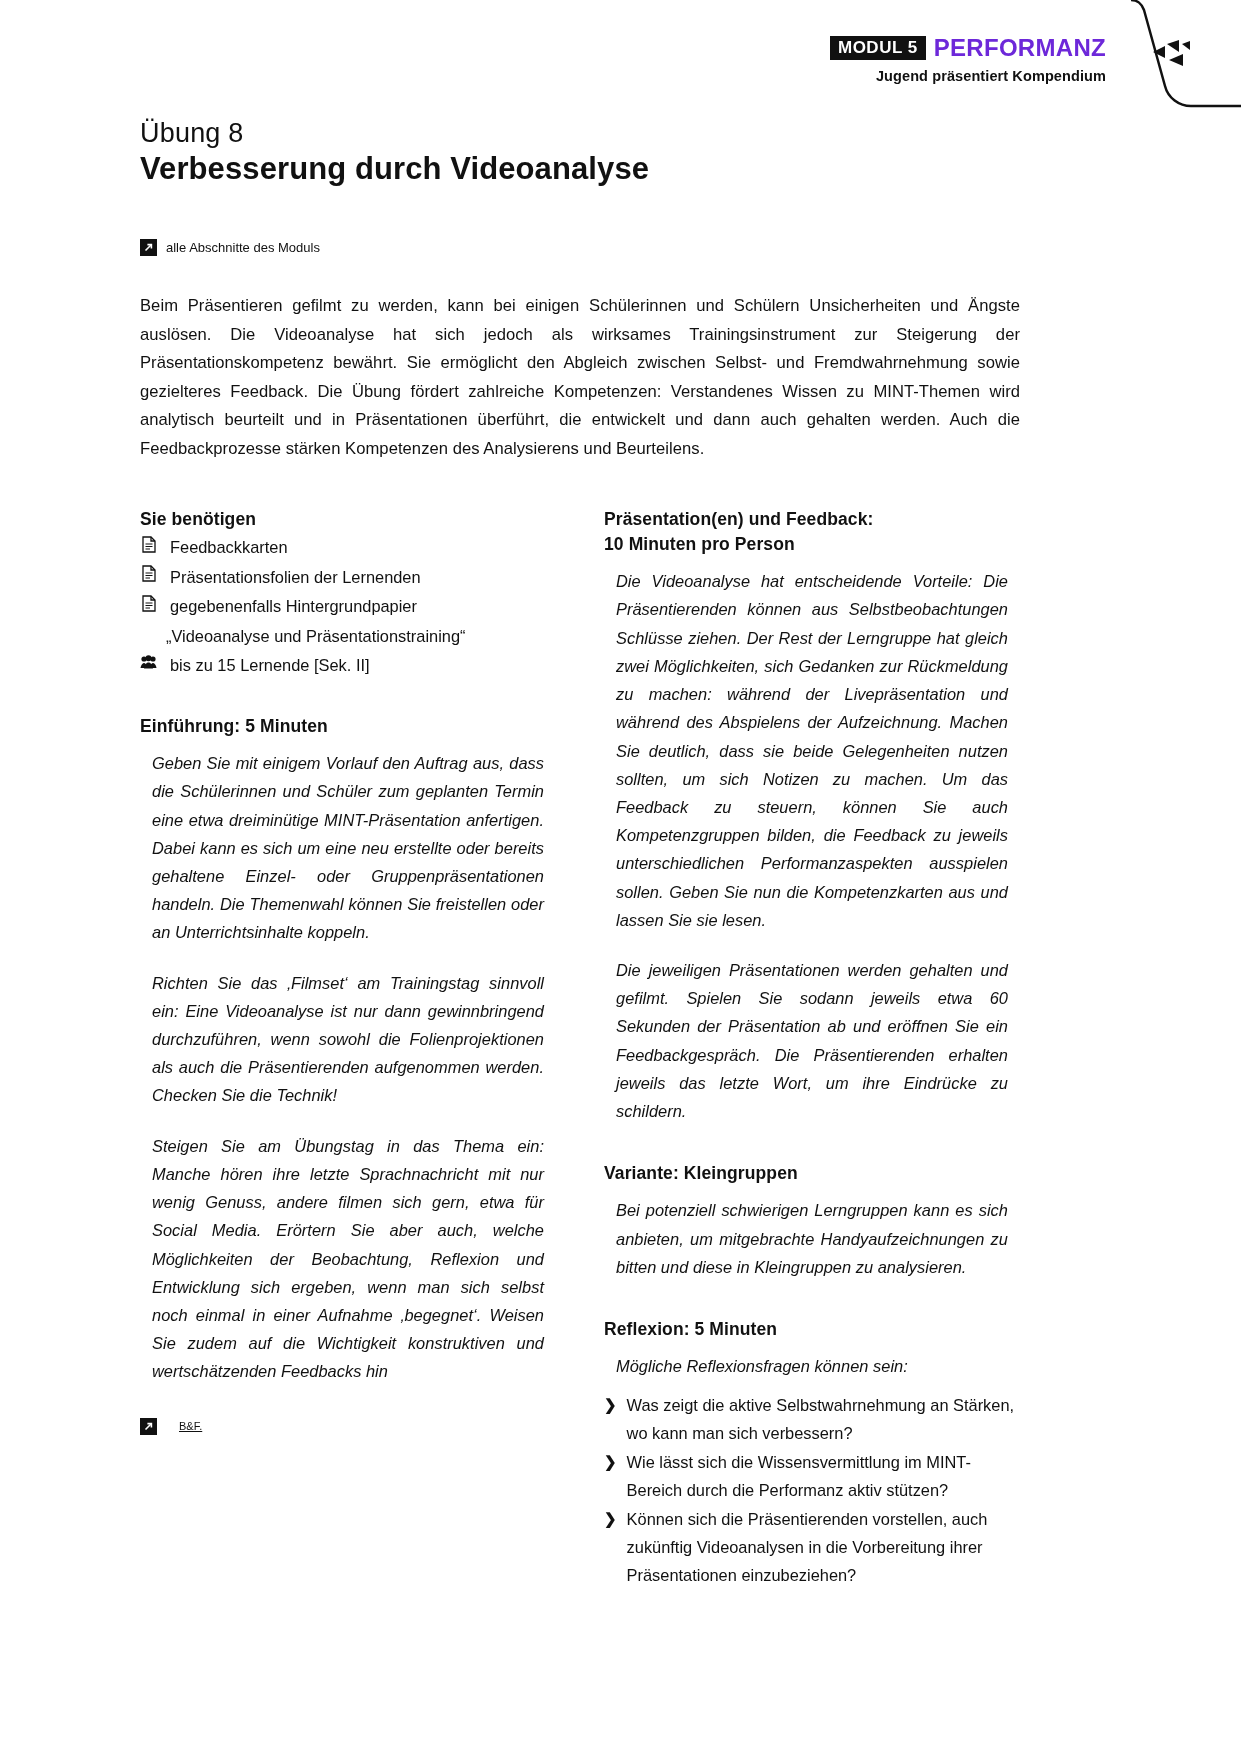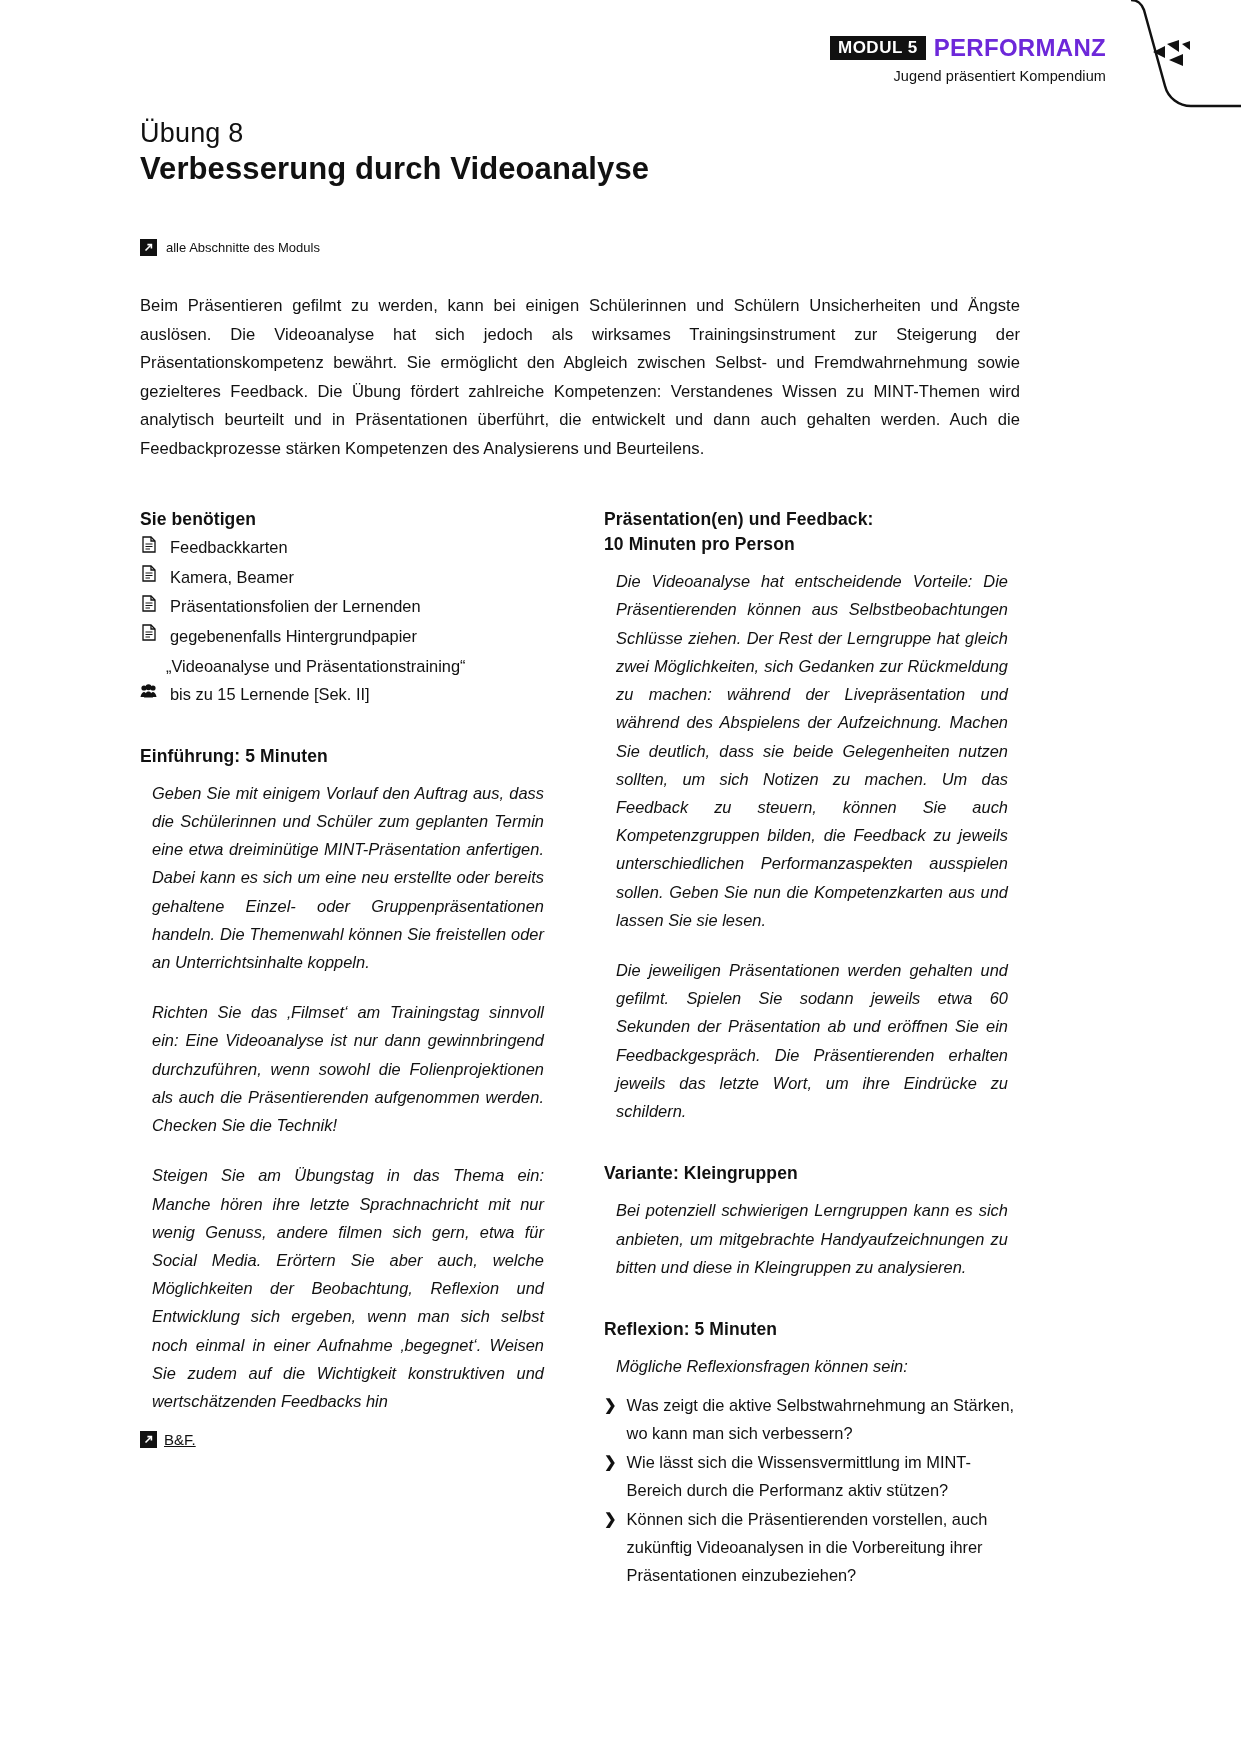--- a/index.html
+++ b/index.html
@@ -58,20 +58,21 @@
     font-size: 24px;
     font-weight: bold;
     letter-spacing: 0.3px;
     color: #6d28d9;
   }
   .header-sub {
     font-size: 14.5px;
     color: #111111;
     margin-top: 6px;
     letter-spacing: 0.1px;
+    font-weight: bold;
   }
   .logo-mark {
     position: absolute;
     top: 38px;
     right: 48px;
     width: 44px;
     height: 30px;
   }
 
   
@@ -199,23 +200,23 @@
   ul.qlist li .chev {
     flex: 0 0 auto;
     font-weight: bold;
     font-size: 15px;
     line-height: 1.75;
   }
 
   .tail-link {
     display: inline-flex;
     align-items: center;
-    gap: 7px;
-    margin-top: 4px;
-    font-size: 15px;
+    gap: 22px;
+    margin-top: 20px;
+    font-size: 11px;
   }
   .tail-link .lbl {
     text-decoration: underline;
   }
 
   
   .doc-icon svg, .clock-icon svg, .people-icon svg { display:block; }
 </style>
 </head>
 <body>
@@ -271,30 +272,20 @@
       <ul class="needs">
         <li>
           <span class="ic doc-icon">
             <svg width="14" height="17" viewBox="0 0 14 17">
               <path d="M1 1 H9 L13 5 V16 H1 Z" fill="#ffffff" stroke="#111111" stroke-width="1.3"></path>
               <path d="M9 1 V5 H13" fill="none" stroke="#111111" stroke-width="1.3"></path>
               <path d="M3.5 8 H10.5 M3.5 10.5 H10.5 M3.5 13 H8" stroke="#111111" stroke-width="1"></path>
             </svg>
           </span>
           <span class="txt">Feedbackkarten</span>
-        </li>
-        <li>
-          <span class="ic doc-icon">
-            <svg width="14" height="17" viewBox="0 0 14 17">
-              <path d="M1 1 H9 L13 5 V16 H1 Z" fill="#ffffff" stroke="#111111" stroke-width="1.3"></path>
-              <path d="M9 1 V5 H13" fill="none" stroke="#111111" stroke-width="1.3"></path>
-              <path d="M3.5 8 H10.5 M3.5 10.5 H10.5 M3.5 13 H8" stroke="#111111" stroke-width="1"></path>
-            </svg>
-          </span>
-          <span class="txt">Kamera, Beamer</span>
         </li>
         <li>
           <span class="ic doc-icon">
             <svg width="14" height="17" viewBox="0 0 14 17">
               <path d="M1 1 H9 L13 5 V16 H1 Z" fill="#ffffff" stroke="#111111" stroke-width="1.3"></path>
               <path d="M9 1 V5 H13" fill="none" stroke="#111111" stroke-width="1.3"></path>
               <path d="M3.5 8 H10.5 M3.5 10.5 H10.5 M3.5 13 H8" stroke="#111111" stroke-width="1"></path>
             </svg>
           </span>
           <span class="txt">Präsentationsfolien der Lernenden</span>

